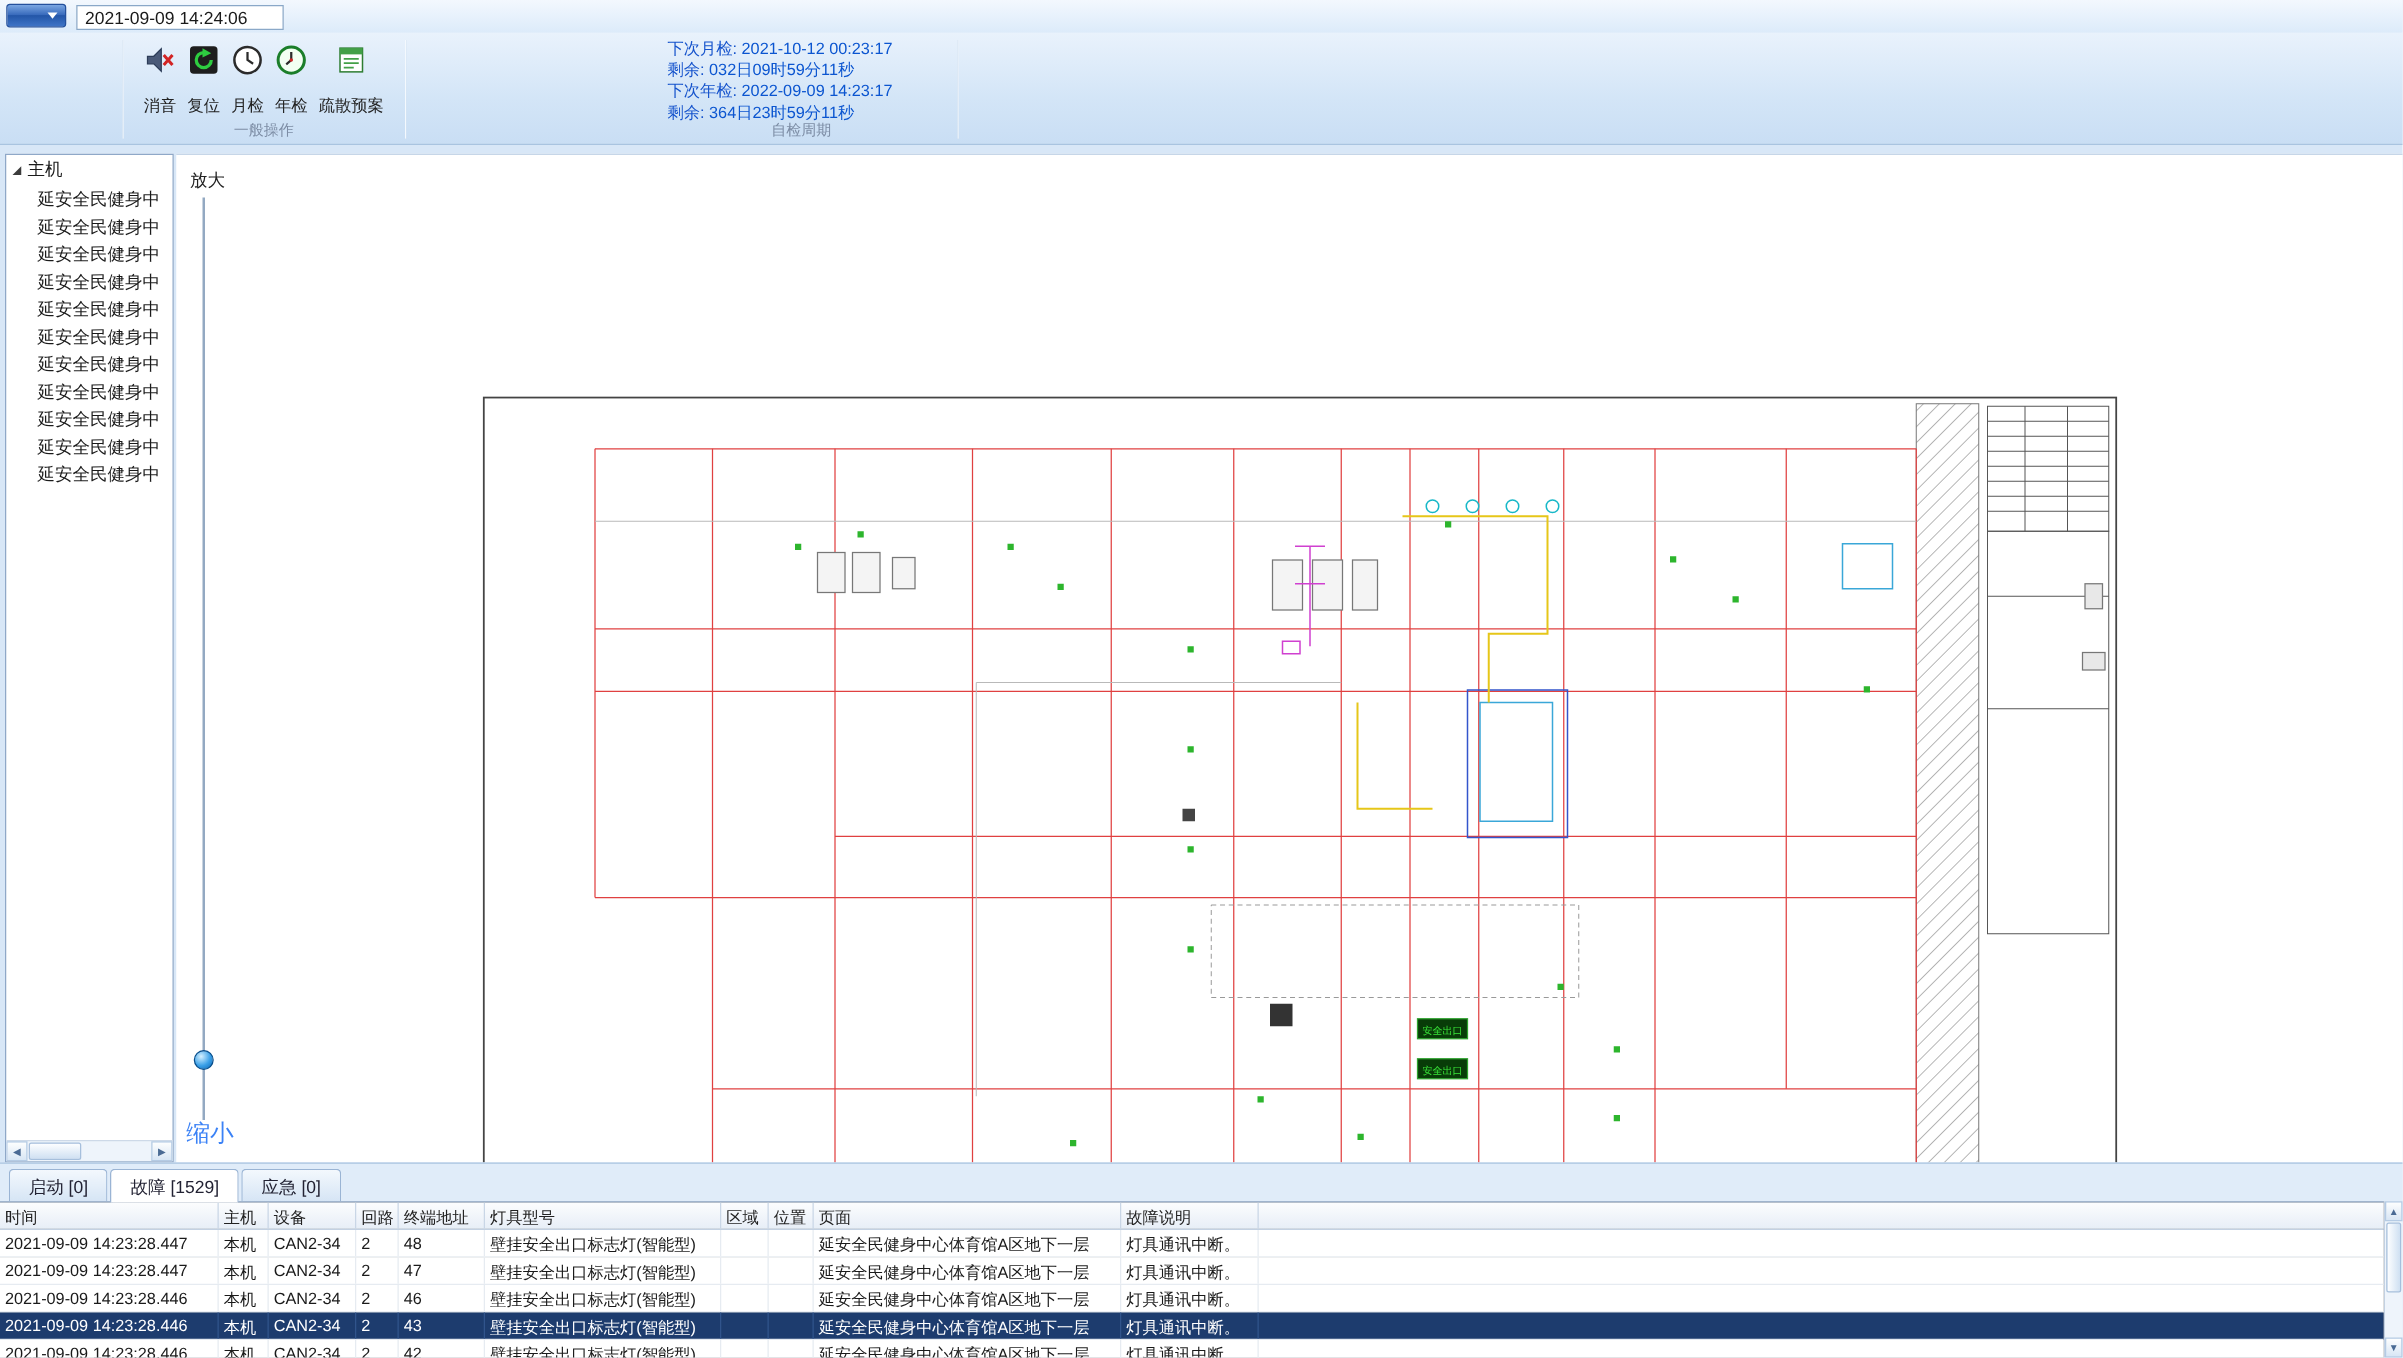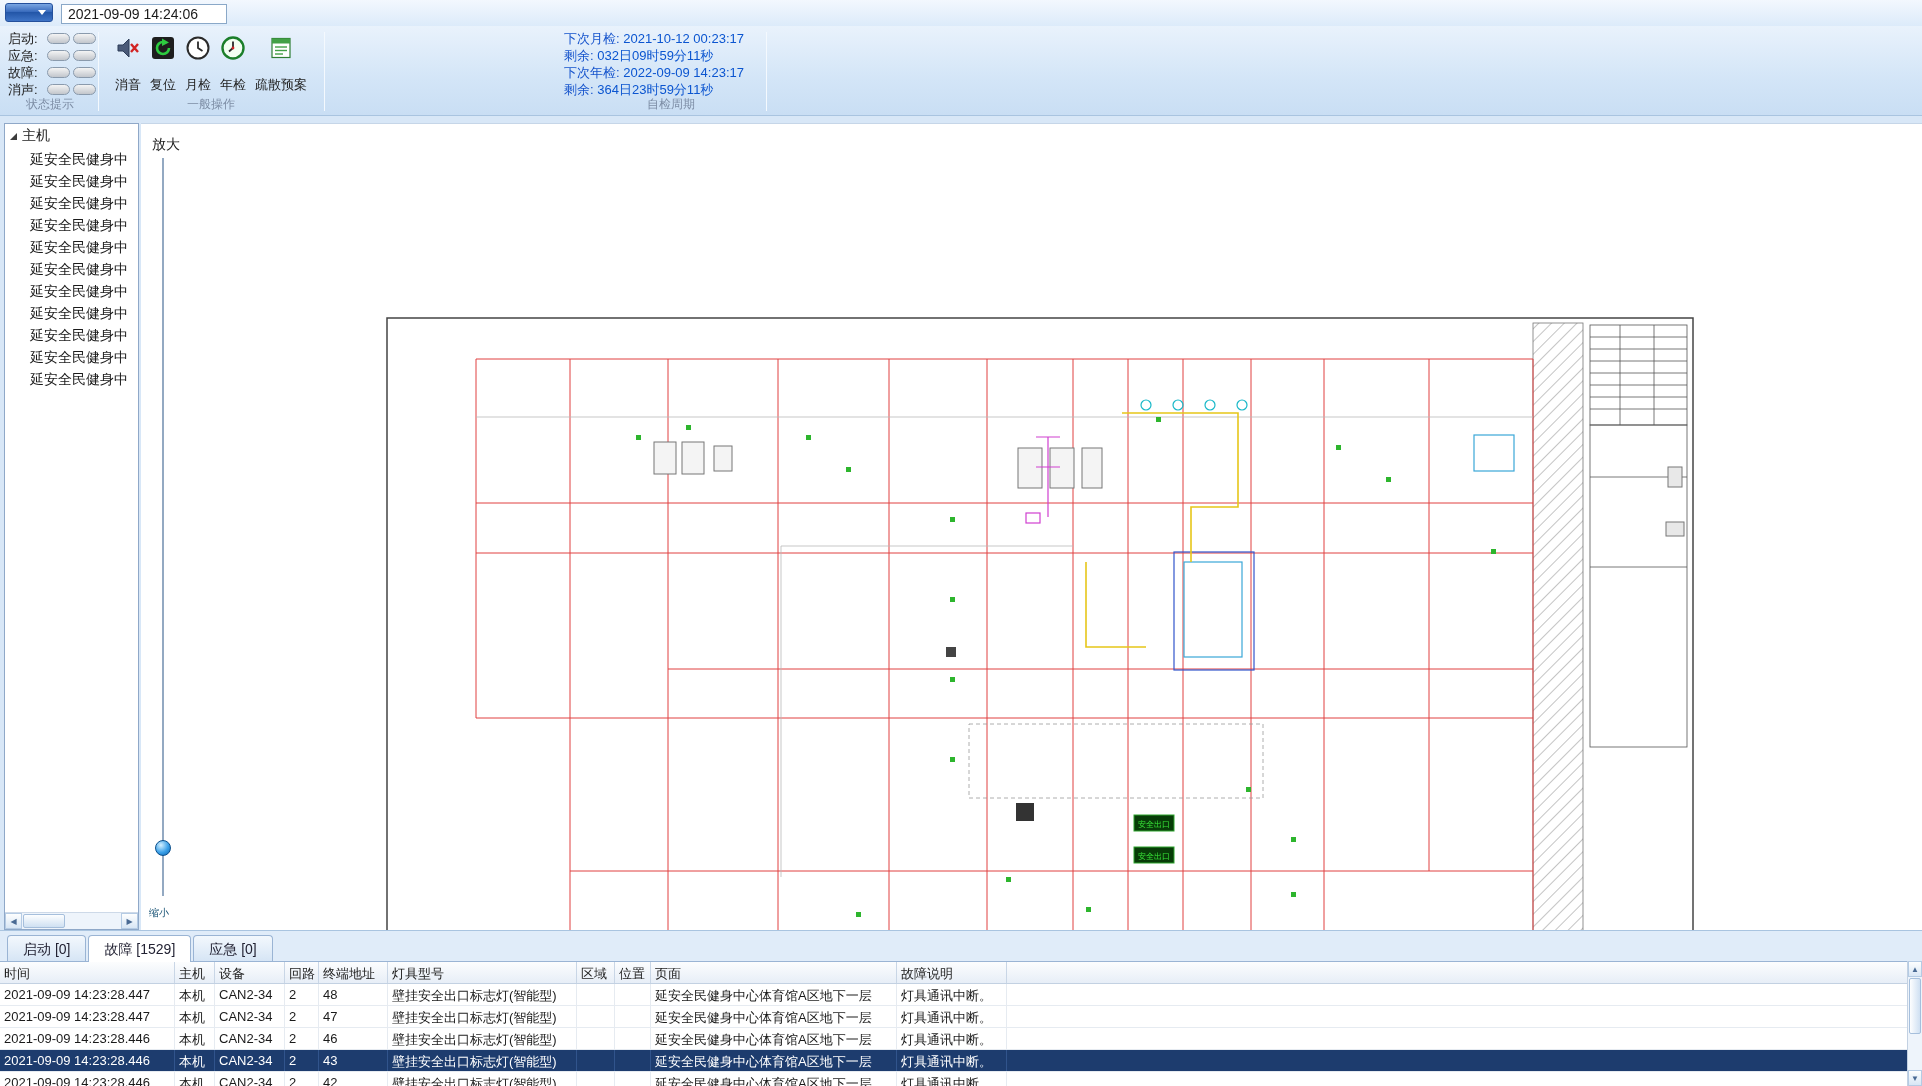--- a/index.html
+++ b/index.html
@@ -39,21 +39,21 @@
   .pill { width: 23px; height: 11px; border-radius: 6px; border: 1px solid #8a9aac;
     background: linear-gradient(#f4f4f4, #c2c6cc); }
 
   .general-group { position: absolute; left: 100px; top: 0; width: 222px; height: 100%; }
   .btn-row { display: flex; justify-content: center; gap: 3px; padding-top: 7px; }
   .tool-button { display: flex; flex-direction: column; align-items: center; gap: 15px;
     padding: 2px 3px; border-radius: 3px; cursor: pointer; }
   .tool-icon { width: 26px; height: 26px; }
   .tool-label { font-size: 13px; white-space: nowrap; color: #222; }
 
-  .selfcheck-group { position: absolute; left: 556px; top: 0; width: 230px; height: 100%; }
+  .selfcheck-group { position: absolute; left: 526px; top: 0; width: 230px; height: 100%; }
   .info-line { margin: 1px 0 0 8px; font-size: 13px; line-height: 16px; color: #1553cc; white-space: nowrap; }
   .info-line:first-child { margin-top: 5px; }
   .info-value { color: #0b55d0; }
 
   
   .sidebar { position: absolute; left: 4px; top: 123px; width: 135px; bottom: 156px;
     background: #fff; border: 1px solid #8fa8c8; overflow: hidden; }
   .tree-root { display: flex; align-items: center; height: 24px; padding-left: 5px;
     gap: 5px; font-size: 14px; cursor: pointer; }
   .expand-icon { width: 0; height: 0; border-bottom: 7px solid #3c3c3c;
@@ -72,21 +72,21 @@
 
   
   .canvas { position: absolute; left: 141px; top: 123px; right: 0; bottom: 156px;
     background: #fff; overflow: hidden; border-top: 1px solid #c6d6e8; }
   .zoom-in-label { position: absolute; left: 11px; top: 12px; font-size: 14px; color: #222; }
   .slider-track { position: absolute; left: 21px; top: 34px; bottom: 34px; width: 2px;
     background: #93a9c2; cursor: pointer; }
   .slider-thumb { position: absolute; left: -7px; top: 682px; width: 16px; height: 16px;
     border-radius: 50%; border: 1px solid #0a4f8c; cursor: grab;
     background: radial-gradient(circle at 35% 30%, #d4f0ff, #3aa0e8 55%, #0d65b0); }
-  .zoom-out-label { position: absolute; left: 8px; bottom: 10px; font-size: 10px; color: #0c4a6e; }
+  .zoom-out-label { position: absolute; left: 8px; bottom: 10px; font-size: 19px; color: #3b82f6; }
   .drawing { position: absolute; left: 245px; top: 193px; width: 1308px; height: 740px; cursor: grab; }
 
   
   .bottom-panel { position: absolute; left: 0; right: 0; bottom: 0; height: 156px;
     background: #e0ecf9; border-top: 1px solid #a9c4e0; padding-left: 17px; }
   .tabstrip { position: absolute; top: 4px; left: 7px; height: 26px; display: flex; gap: 2px; }
   .tab { padding: 5px 15px 0 15px; font-size: 14px; color: #223;
     border: 1px solid #9ab4d4; border-bottom: none; border-radius: 4px 4px 0 0;
     background: linear-gradient(#f3f8fd, #d6e5f5); cursor: pointer; }
   .tab.active { background: #fff; height: 27px; position: relative; z-index: 2; }
@@ -123,43 +123,20 @@
 
   <div class="titlebar">
     <div class="menu-button">
       <span class="menu-arrow"></span>
     </div>
     <div class="time-box">2021-09-09 14:24:06</div>
   </div>
 
   <div class="toolbar">
 
-    <div class="status-group">
-      <div class="status-row">
-        <span class="status-label">启动:</span>
-        <span class="pill"></span>
-        <span class="pill"></span>
-      </div>
-      <div class="status-row">
-        <span class="status-label">应急:</span>
-        <span class="pill"></span>
-        <span class="pill"></span>
-      </div>
-      <div class="status-row">
-        <span class="status-label">故障:</span>
-        <span class="pill"></span>
-        <span class="pill"></span>
-      </div>
-      <div class="status-row">
-        <span class="status-label">消声:</span>
-        <span class="pill"></span>
-        <span class="pill"></span>
-      </div>
-      <div class="group-caption">状态提示</div>
-    </div>
 
     <div class="vsep" style="left:98px"></div>
 
     <div class="general-group">
       <div class="btn-row">
         <div class="tool-button">
           <span class="tool-icon">
             <svg viewBox="0 0 26 26" width="26" height="26">
               <polygon points="3,10 8,10 14,4 14,22 8,16 3,16" fill="#4a5a78" stroke="#2c3c58" stroke-width="1"></polygon>
               <path d="M16 9 L23 17 M23 9 L16 17" stroke="#d22424" stroke-width="2.4" fill="none"></path>

